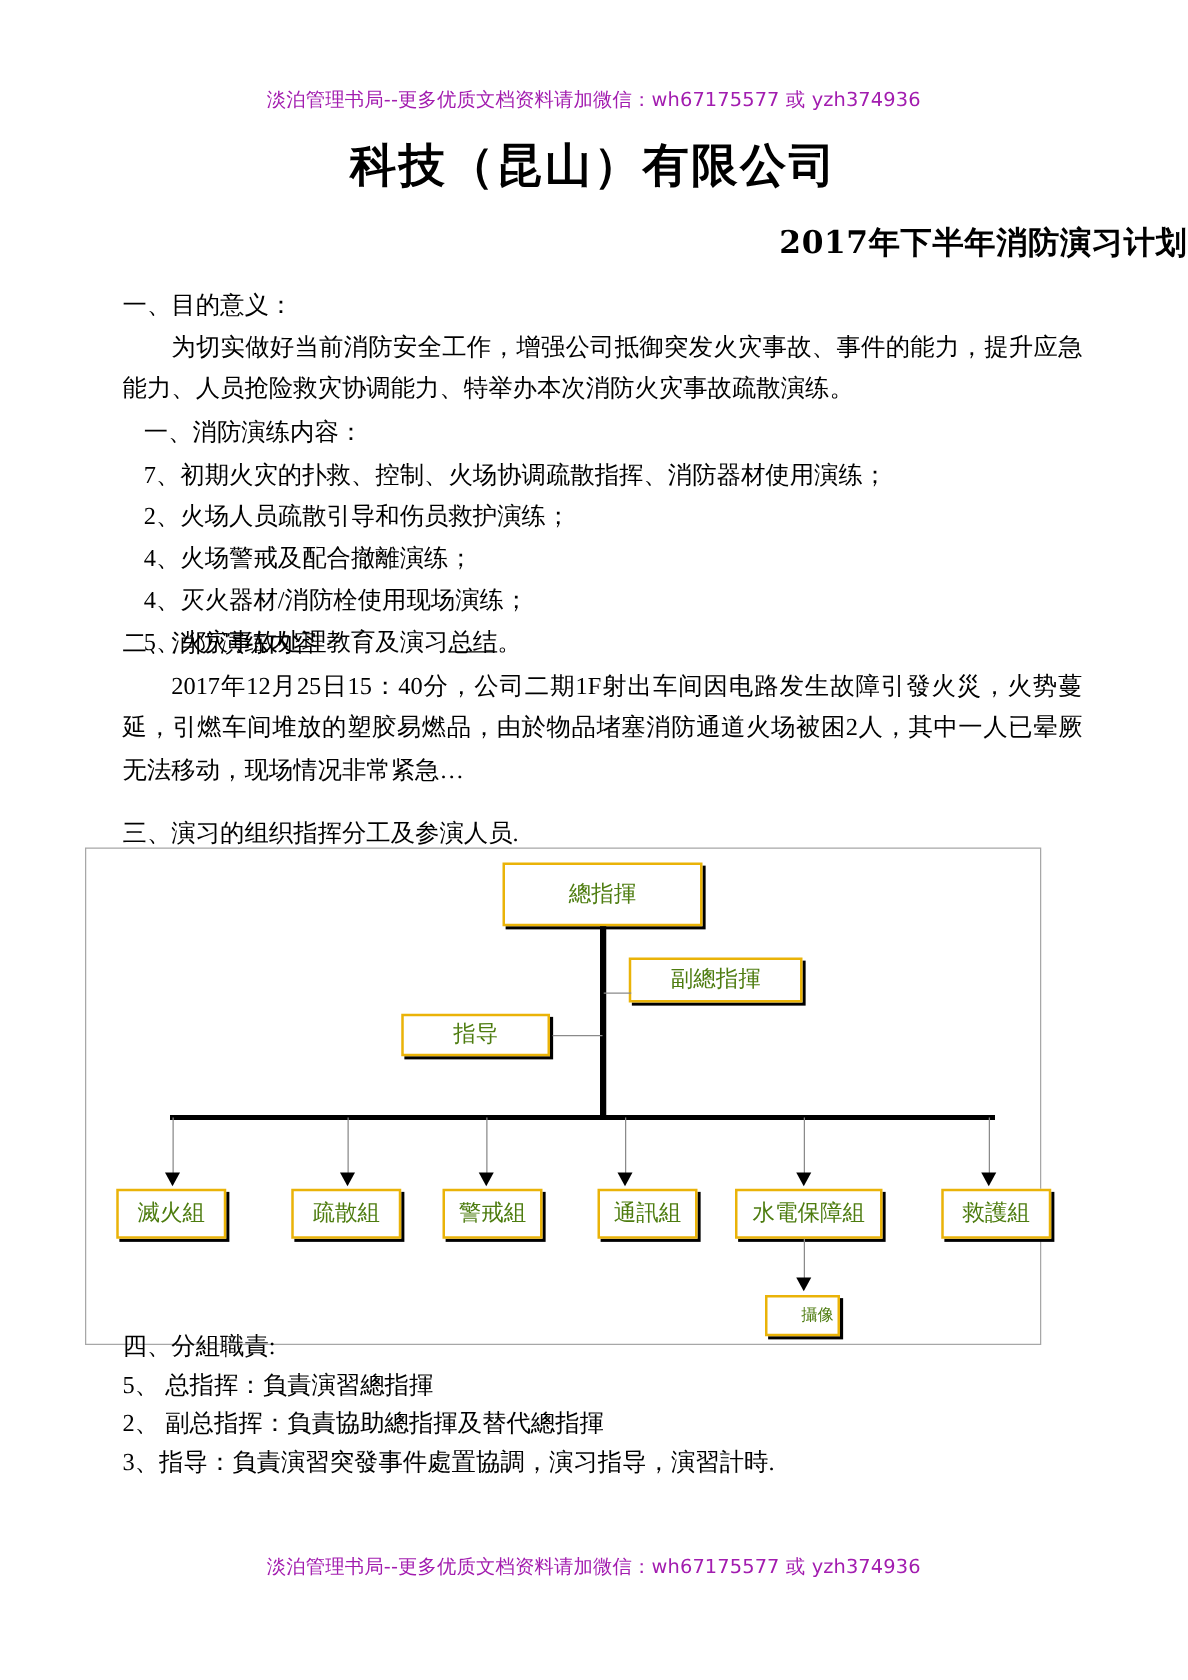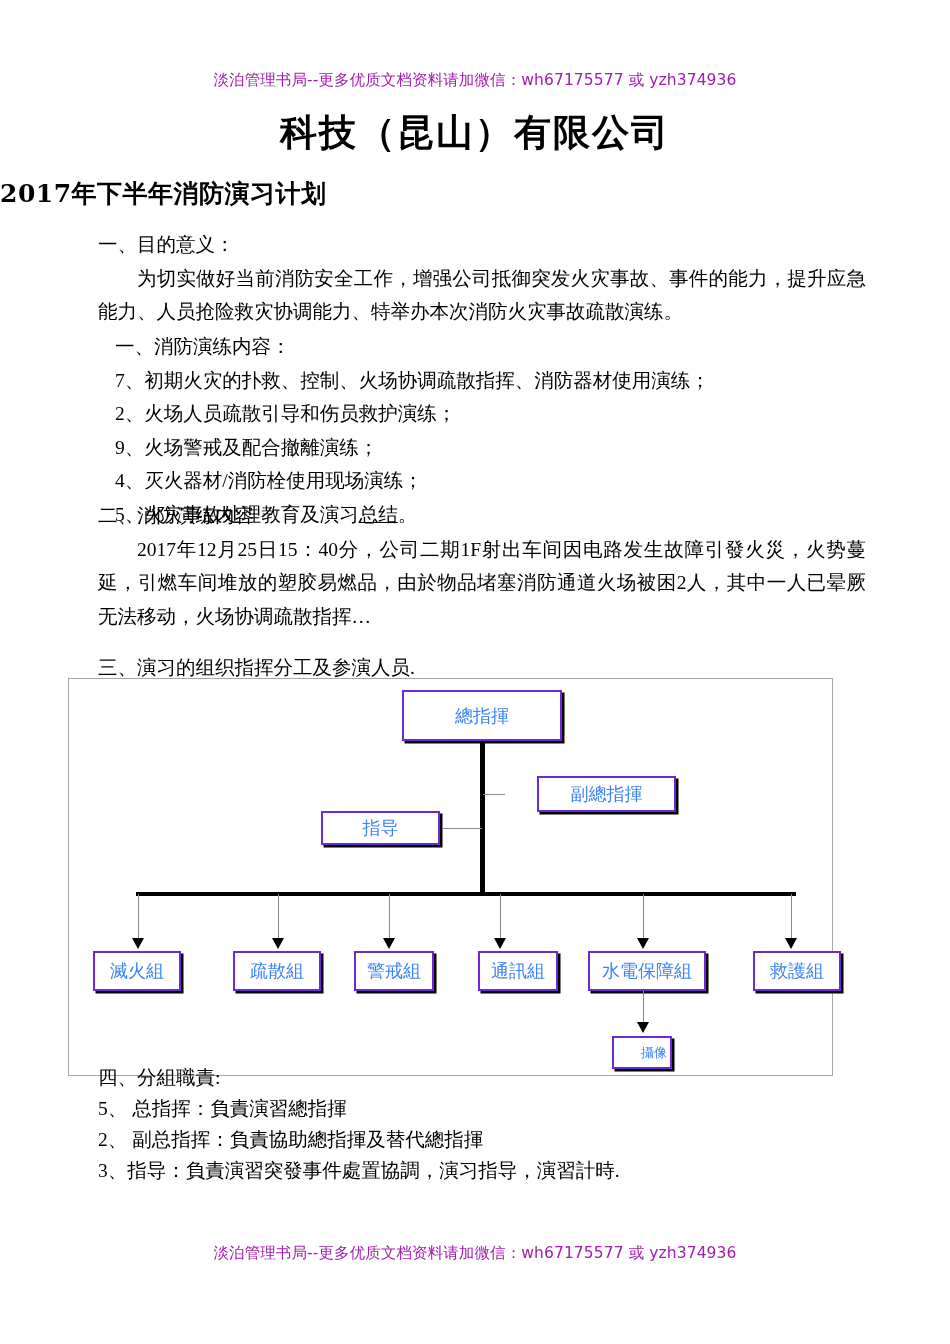--- a/index.html
+++ b/index.html
@@ -45,21 +45,21 @@
     font-family: "DejaVu Serif", "Liberation Serif", serif;
     font-weight: bold;
     font-size: 37px;
     letter-spacing: 2px;
     top: 108px;
   }
   .doc-subtitle {
     position: absolute;
     left: 0;
     width: 950px;
-    text-align: left;
+    text-align: right;
     font-family: "DejaVu Serif", "Liberation Serif", serif;
     font-weight: bold;
     font-size: 25px;
     letter-spacing: 0.5px;
     top: 177px;
   }
 
   
   .body-block {
     position: absolute;
@@ -89,30 +89,30 @@
     width: 765px;
     height: 398px;
     border: 1px solid #a7a7a7;
     box-sizing: border-box;
     background: #ffffff;
   }
   #diagram .node {
     position: absolute;
     box-sizing: border-box;
     background: #ffffff;
-    border: 2px solid #6d28d9;
+    border: 2px solid #eab308;
     box-shadow: 2.5px 2.5px 0 0 #000000;
     display: flex;
     align-items: center;
     justify-content: center;
     font-family: "DejaVu Serif", "Liberation Serif", serif;
     font-size: 18px;
     line-height: 1;
     white-space: nowrap;
-    color: #3b82f6;
+    color: #4d7c0f;
   }
   #diagram .node.small { font-size: 13px; padding-left: 24px; }
 
   
   #diagram .v-thick {
     position: absolute;
     background: #000000;
     width: 5px;
   }
   #diagram .h-thick {
@@ -164,41 +164,41 @@
 
   <div class="body-block" id="blk-purpose">
     <p>一、目的意义：</p>
     <p class="indent">为切实做好当前消防安全工作，增强公司抵御突发火灾事故、事件的能力，提升应急能力、人员抢险救灾协调能力、特举办本次消防火灾事故疏散演练。</p>
   </div>
 
   <div class="body-block" id="blk-content">
     <p>一、消防演练内容：</p>
     <p>7、初期火灾的扑救、控制、火场协调疏散指挥、消防器材使用演练；</p>
     <p>2、火场人员疏散引导和伤员救护演练；</p>
-    <p>9、火场警戒及配合撤離演练；</p>
+    <p>4、火场警戒及配合撤離演练；</p>
     <p>4、灭火器材/消防栓使用现场演练；</p>
     <p><span>5、火灾事故处理教育及演习</span><span class="u">总结</span><span>。</span></p>
   </div>
 
   <div class="body-block" id="blk-sim">
     <p>二、消防演练内容</p>
-    <p class="indent">2017年12月25日15：40分，公司二期1F射出车间因电路发生故障引發火災，火势蔓延，引燃车间堆放的塑胶易燃品，由於物品堵塞消防通道火场被困2人，其中一人已晕厥无法移动，火场协调疏散指挥…</p>
+    <p class="indent">2017年12月25日15：40分，公司二期1F射出车间因电路发生故障引發火災，火势蔓延，引燃车间堆放的塑胶易燃品，由於物品堵塞消防通道火场被困2人，其中一人已晕厥无法移动，现场情况非常紧急…</p>
   </div>
 
   <div class="body-block" id="blk-org">
     <p>三、演习的组织指挥分工及参演人员.</p>
   </div>
 
   <div id="diagram">
 
     <div class="node" style="left:333px; top:11px; width:160px; height:51px;">總指揮</div>
 
     <div class="v-thick" style="left:411px; top:62px; height:153px;"></div>
 
-    <div class="node" style="left:434px; top:97px; width:139px; height:36px;margin-left:34px;">副總指揮</div>
+    <div class="node" style="left:434px; top:87px; width:139px; height:36px;">副總指揮</div>
     <div class="h-thin" style="left:414px; top:115px; width:22px;"></div>
 
     <div class="node" style="left:252px; top:132px; width:119px; height:34px;">指导</div>
     <div class="h-thin" style="left:373px; top:149px; width:40px;"></div>
 
     <div class="h-thick" style="left:67px; top:213px; width:660px;"></div>
 
     <div class="v-thin" style="left:69px;  top:215px; height:47px;"></div>
     <div class="arrow-down" style="left:63px;  top:259px;"></div>
 

